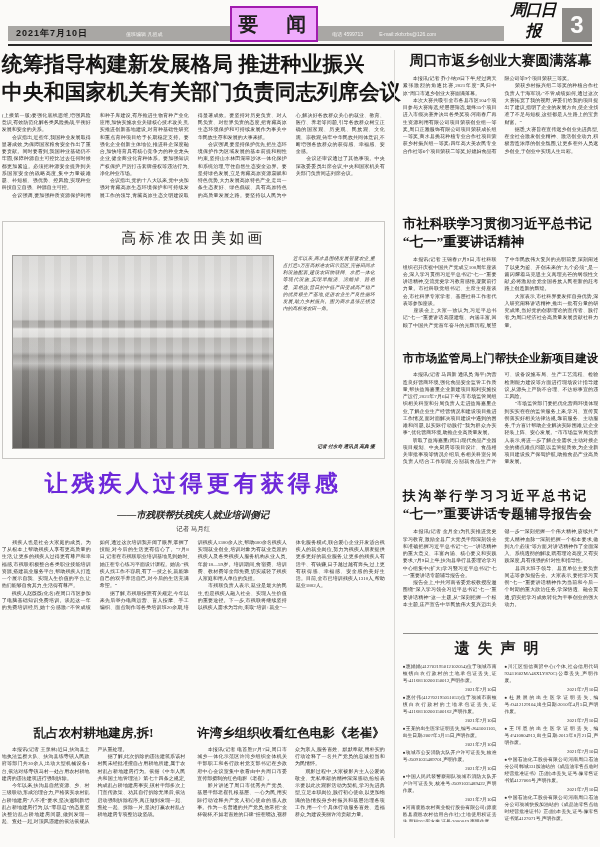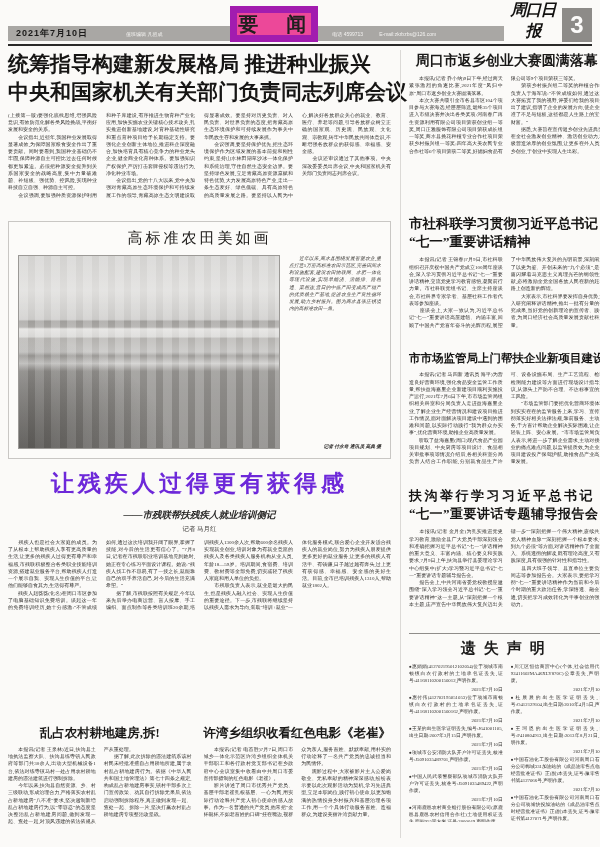--- a/index.html
+++ b/index.html
@@ -11,36 +11,36 @@
     color:#2e2c2a;
   }
   
   .hdr { display:flex; align-items:flex-end; height:36px; position:relative; }
   .hbar { background:#a9a7a4; height:15px; display:flex; align-items:center; margin-bottom:1px; }
   .hbar-left { flex:1 1 auto; padding-left:8px; gap:38px; }
   .hbar-right { flex:1 1 auto; padding-left:14px; gap:16px; }
   .hdate { font-size:9px; font-weight:bold; color:#1b1a19; letter-spacing:1px; font-family:"Liberation Sans",sans-serif; }
   .hsmall { font-size:5px; color:#f4f3f1; font-family:"Liberation Sans",sans-serif; }
   .section-box {
-    width:88px; height:36px; border:7px solid #a21caf; background:#ec4899;
+    width:88px; height:36px; border:2px solid #a21caf; background:#f0abfc;
     display:flex; align-items:center; justify-content:center; flex:0 0 auto;
     font-size:20px; font-weight:bold; color:#201f1e; letter-spacing:4px;
   }
   .masthead {
     flex:0 0 auto; width:58px; text-align:center; font-size:16px; font-weight:bold;
     font-style:italic; color:#121110; margin-bottom:0px; letter-spacing:-1px;
   }
   .pageno {
     flex:0 0 auto; width:30px; height:34px; background:#8d8b88; color:#fcfbfa;
     font-family:"Liberation Sans",sans-serif; font-size:24px; font-weight:bold;
     display:flex; align-items:center; justify-content:center;
   }
   .hrule { border-top:2px solid #2b2a29; margin-top:2px; }
   
-  .content { display:flex; gap:9px; margin-top:4px; }
+  .content { display:flex; gap:9px; margin-top:4px;justify-content:center; }
   .col-left { width:383px; flex:0 0 auto; }
   .col-right { flex:1 1 auto; border-left:1px solid #dbd9d6; padding-left:8px; }
   .bodytxt {
     font-size:5px; line-height:1.45; text-align:justify; color:#33312f;
     white-space:pre-line; overflow:hidden;
   }
   .cols-4 { column-count:4; column-gap:9px; }
   .cols-2 { column-count:2; column-gap:8px; }
   
   .lead-hl {

